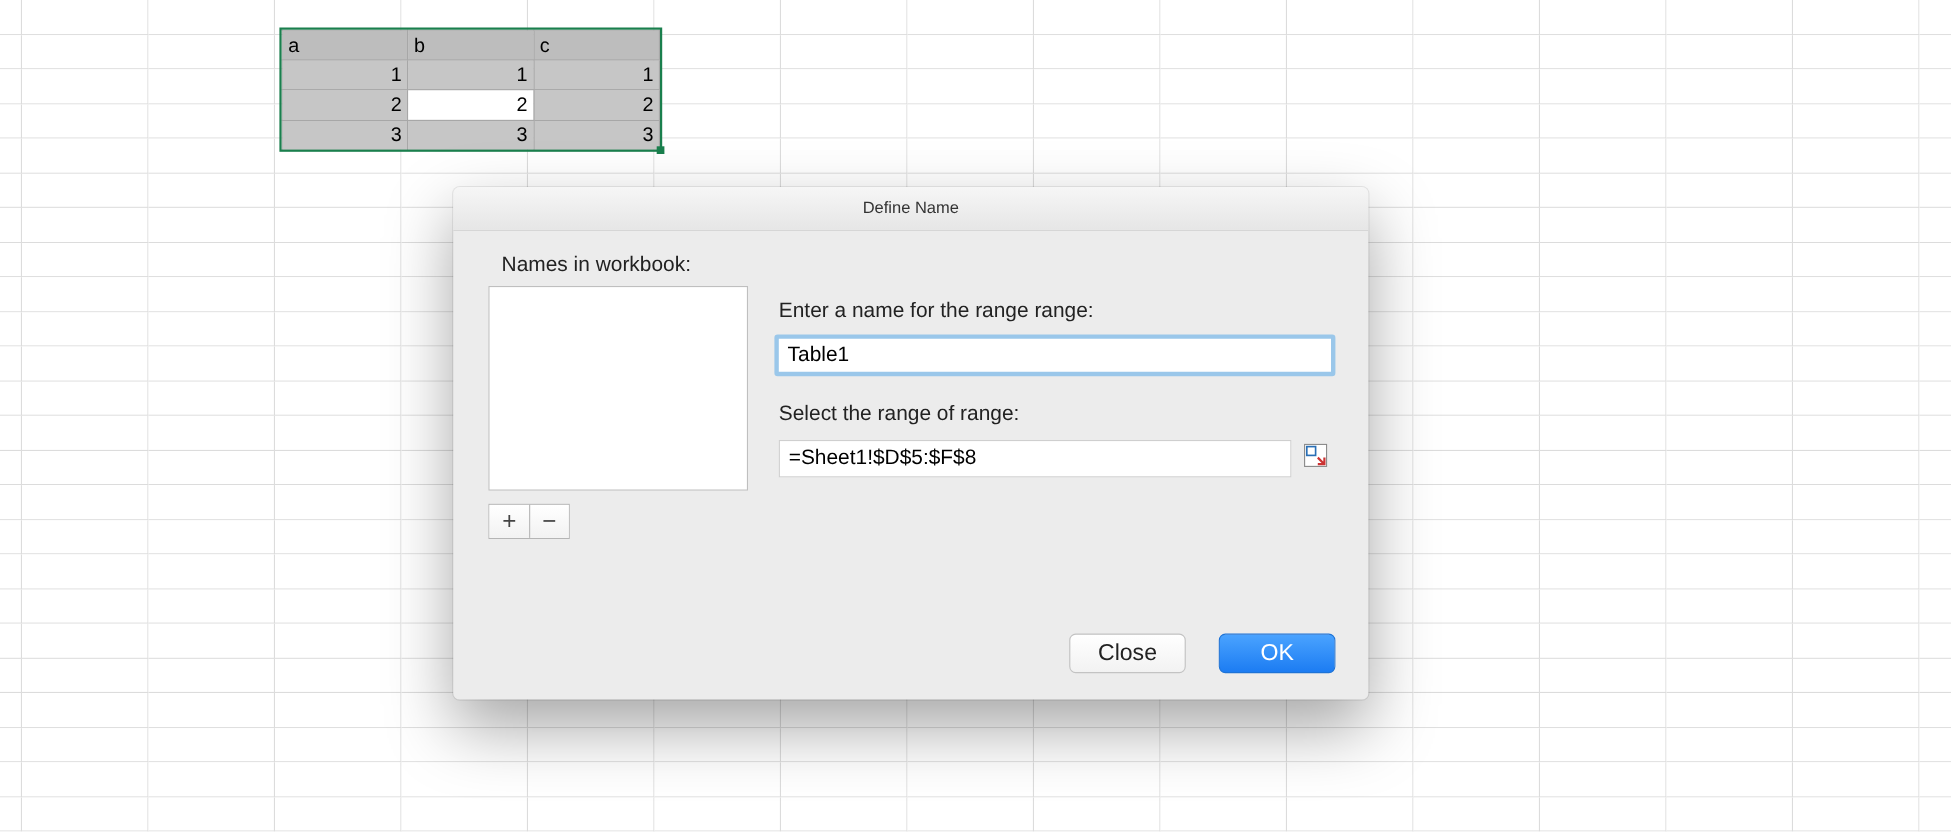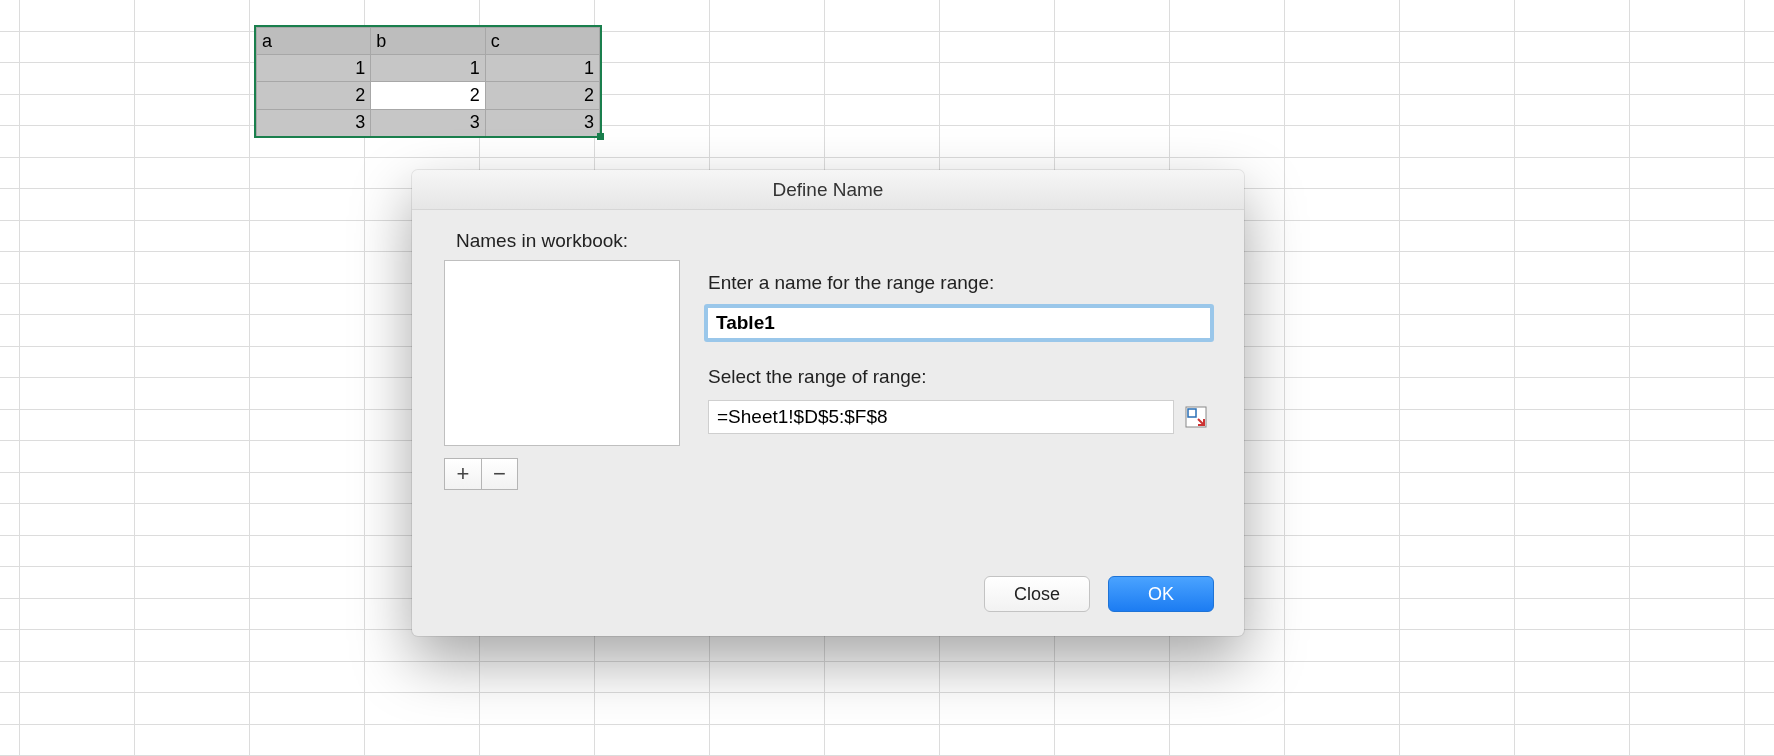--- a/index.html
+++ b/index.html
@@ -73,21 +73,21 @@
     border-radius: 6px;
     box-shadow: 0 25px 60px rgba(0,0,0,0.35), 0 0 0 1px rgba(0,0,0,0.08);
     z-index: 20;
   }
   .dialog .titlebar {
     height: 40px;
     border-bottom: 1px solid #d6d6d6;
     border-top-left-radius: 6px; border-top-right-radius: 6px;
     background: linear-gradient(#f6f6f6, #e6e6e6);
     display: flex; align-items: center; justify-content: center;
-    font-size: 19px; color: #333;
+    font-size: 15px; color: #333;
   }
   .dialog .body {
     position: relative;
     padding: 26px 32px 24px 32px;
     height: calc(100% - 40px);
   }
   .label {
     font-size: 19px; color: #222;
   }
   .names-label { position: absolute; left: 44px; top: 20px; }
@@ -118,52 +118,52 @@
     border: 4px solid #9ac7ea;
     border-radius: 3px;
     background: #fff;
     display: flex; align-items: center;
   }
   .name-input {
     border: none; outline: none;
     width: 100%; height: 100%;
     font-size: 19px; padding: 0 8px;
     background: transparent;
-    font-weight: bold;
   }
 
   .range-prompt { position: absolute; left: 296px; top: 156px; }
   .range-row {
     position: absolute; left: 296px; top: 190px;
     width: 502px; height: 34px;
-    display: flex; align-items: center; gap: 8px;
+    display: flex; align-items: flex-start; gap: 8px;
   }
   .range-input {
     flex: 1; height: 34px;
     border: 1px solid #cfcfcf;
     background: #fff;
     font-size: 19px; padding: 0 8px;
   }
   .range-picker-icon {
     width: 28px; height: 28px;
     display: flex; align-items: center; justify-content: center;
   }
 
   .dialog-buttons {
     position: absolute; right: 30px; bottom: 24px;
     display: flex; gap: 18px;
   }
   .push-btn {
     min-width: 106px; height: 36px;
     border-radius: 6px;
-    font-size: 18px;
+    font-size: 21px;
     display: flex; align-items: center; justify-content: center;
     border: 1px solid #c3c3c3;
     background: linear-gradient(#ffffff,#f2f2f2);
     color: #222;
+    margin-left: 12px;
   }
   .push-btn.primary {
     border: 1px solid #1e73d6;
     background: linear-gradient(#4aa3ff,#1c7cf2);
     color: #fff;
   }
 </style>
 </head>
 <body>
 

